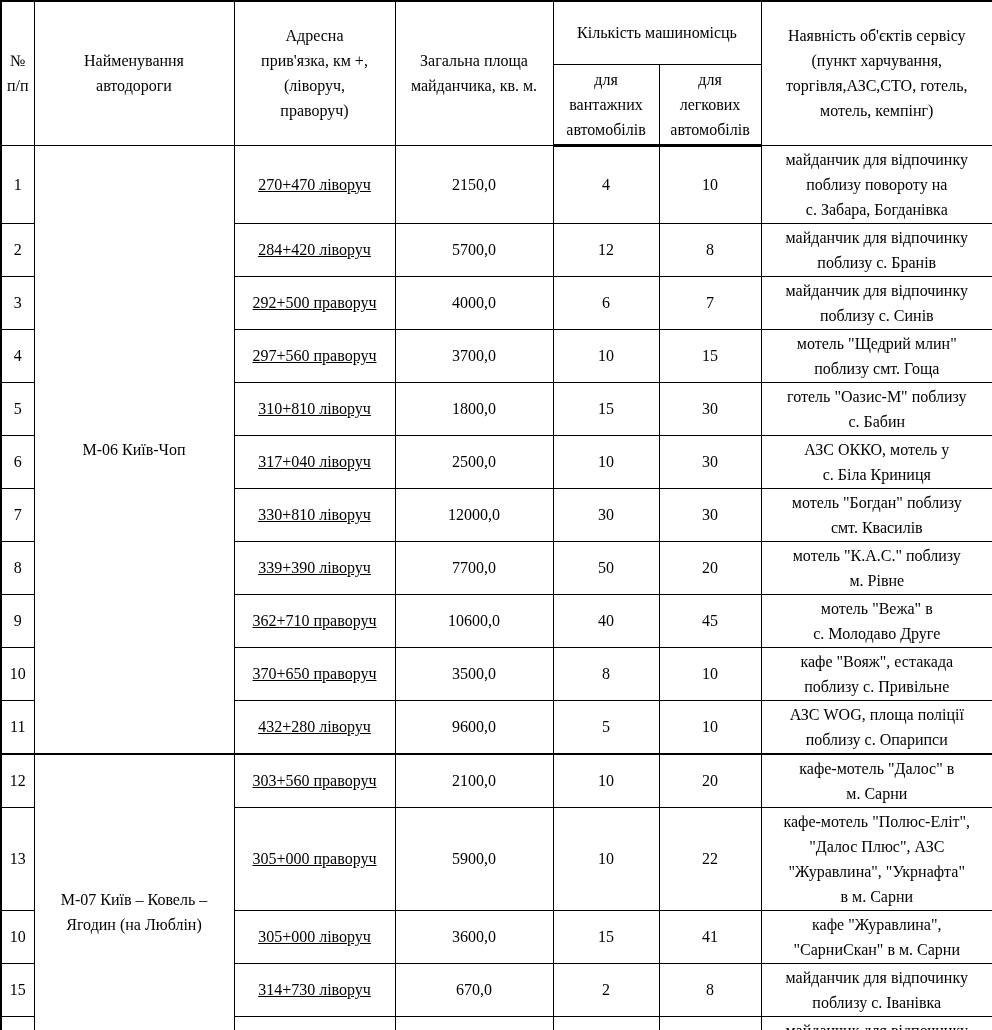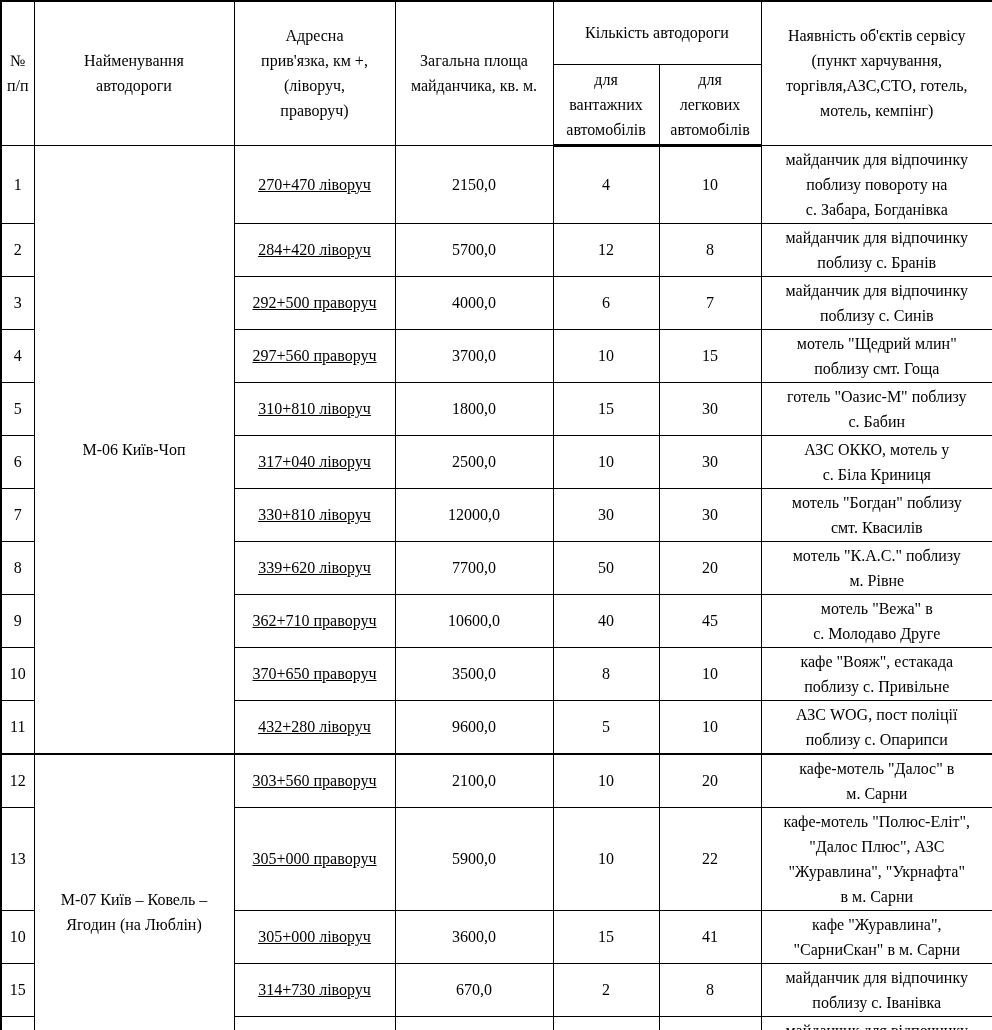--- a/index.html
+++ b/index.html
@@ -65,21 +65,21 @@
       <th rowspan="2">№
 п/п</th>
       <th rowspan="2">Найменування
 автодороги</th>
       <th rowspan="2">Адресна
 прив'язка, км +,
 (ліворуч,
 праворуч)</th>
       <th rowspan="2">Загальна площа
 майданчика, кв. м.</th>
-      <th colspan="2">Кількість автодороги</th>
+      <th colspan="2">Кількість машиномісць</th>
       <th rowspan="2">Наявність об'єктів сервісу
 (пункт харчування,
 торгівля,АЗС,СТО, готель,
 мотель, кемпінг)</th>
     </tr>
     <tr class="hdr-sub">
       <th>для
 вантажних
 автомобілів</th>
       <th>для
@@ -149,21 +149,21 @@
       <td>7</td>
       <td class="addr">330+810 ліворуч</td>
       <td>12000,0</td>
       <td>30</td>
       <td>30</td>
       <td>мотель "Богдан" поблизу
 смт. Квасилів</td>
     </tr>
     <tr class="h-std">
       <td>8</td>
-      <td class="addr">339+620 ліворуч</td>
+      <td class="addr">339+390 ліворуч</td>
       <td>7700,0</td>
       <td>50</td>
       <td>20</td>
       <td>мотель "К.А.С." поблизу
 м. Рівне</td>
     </tr>
     <tr class="h-std">
       <td>9</td>
       <td class="addr">362+710 праворуч</td>
       <td>10600,0</td>
@@ -180,21 +180,21 @@
       <td>10</td>
       <td>кафе "Вояж", естакада
 поблизу с. Привільне</td>
     </tr>
     <tr class="h-std">
       <td>11</td>
       <td class="addr">432+280 ліворуч</td>
       <td>9600,0</td>
       <td>5</td>
       <td>10</td>
-      <td>АЗС WOG, пост поліції
+      <td>АЗС WOG, площа поліції
 поблизу с. Опарипси</td>
     </tr>
 
     <tr class="h-std section-start">
       <td>12</td>
       <td rowspan="5">М-07 Київ – Ковель –
 Ягодин (на Люблін)</td>
       <td class="addr">303+560 праворуч</td>
       <td>2100,0</td>
       <td>10</td>

